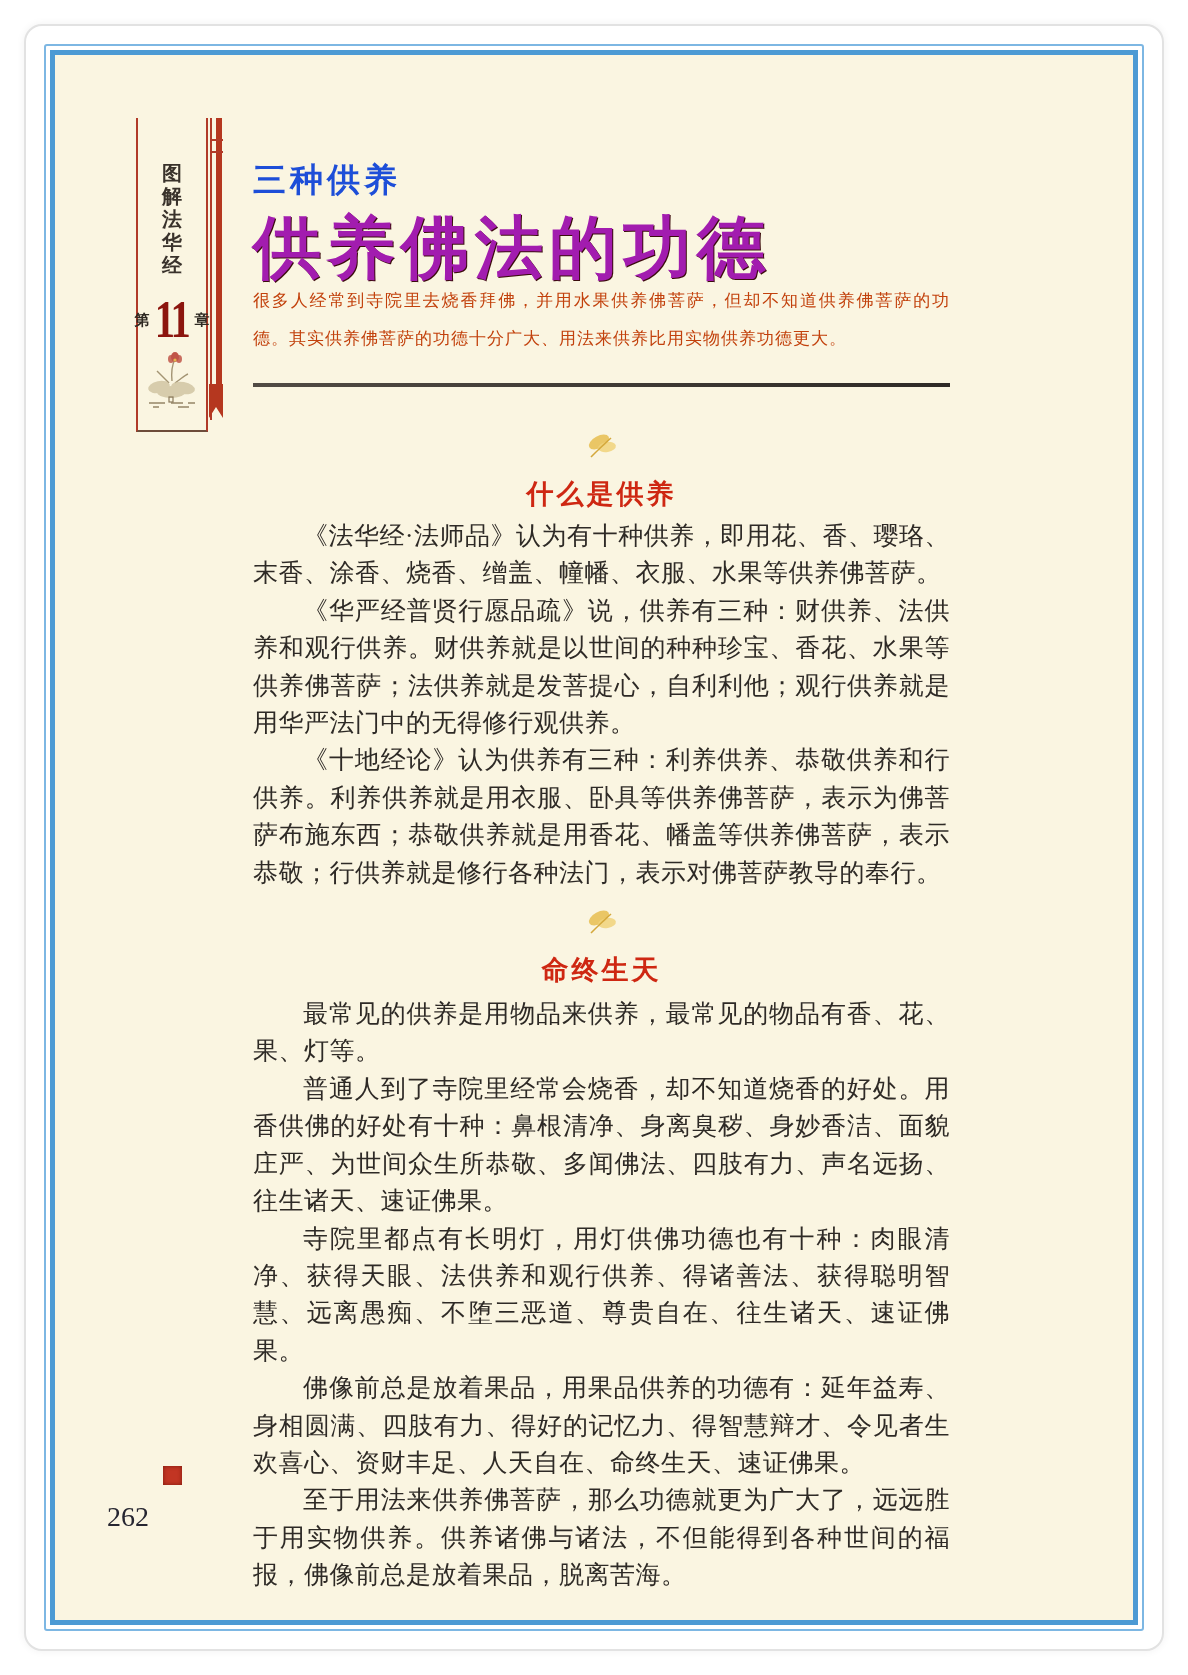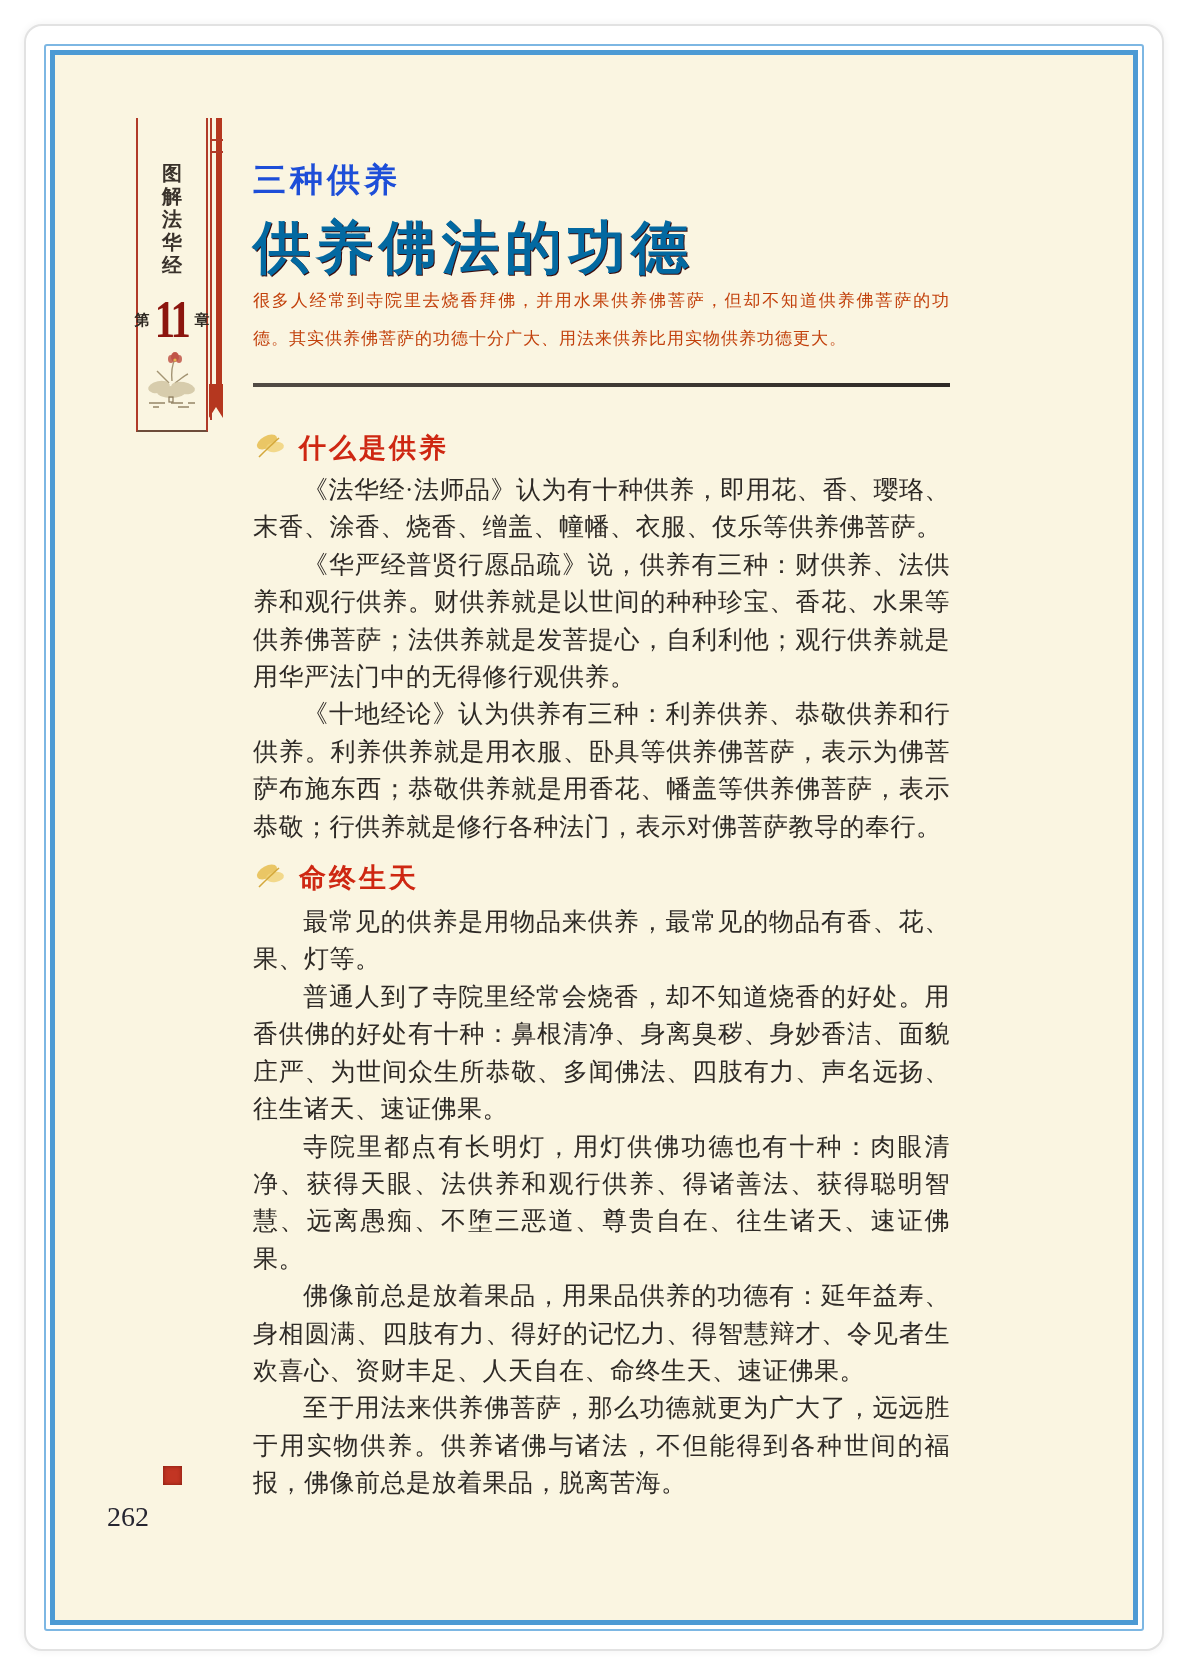--- a/index.html
+++ b/index.html
@@ -53,29 +53,29 @@
     position:absolute;left:209px;top:384px;width:14px;height:34px;background:#b5371f;
     clip-path:polygon(0 0,100% 0,100% 100%,50% 68%,0 100%);
   }
 
   
   .main{position:absolute;left:253px;top:160px;width:697px;}
   .subtitle{
     font-size:33px;line-height:40px;font-weight:bold;color:#1d4ed8;letter-spacing:4px;
   }
   .big-title{
-    margin-top:14px;font-size:57px;line-height:68px;font-weight:bold;
-    color:#0369a1;letter-spacing:6px;text-shadow:1px 1px 0 #3b0c0c;
+    margin-top:14px;font-size:68px;line-height:68px;font-weight:bold;
+    color:#a21caf;letter-spacing:6px;text-shadow:1px 1px 0 #3b0c0c;
   }
   .intro{
     font-size:17px;line-height:38px;color:#c2410c;
     text-align:justify;letter-spacing:1px;
   }
   .divider{margin-top:25px;height:4px;background:linear-gradient(to right,#514b44,#2e2a26);}
-  .section-heading{display:flex;align-items:center;gap:12px;}
+  .section-heading{display:flex;align-items:center;gap:12px;flex-direction:column;}
   .section-heading.first{margin-top:44px;}
   .section-heading.second{margin-top:16px;}
   .section-heading .label{
     font-size:27px;font-weight:bold;color:#ce2712;letter-spacing:3px;line-height:34px;
   }
   .body-text p{
     margin:0;font-size:25px;line-height:37.4px;color:#2e2a26;
     text-align:justify;text-indent:2em;letter-spacing:.5px;
   }
   .body-text{margin-top:6px;}
@@ -154,21 +154,21 @@
         <span>
           <svg width="34" height="30" viewBox="0 0 34 30">
             <ellipse cx="14" cy="11" rx="11" ry="6" transform="rotate(-28 14 11)" fill="#e8c158" opacity=".9"></ellipse>
             <ellipse cx="22" cy="16" rx="9" ry="5" transform="rotate(-10 22 16)" fill="#f0d27a" opacity=".85"></ellipse>
             <path d="M6 26 C12 20 18 14 26 7" stroke="#d4a83c" stroke-width="1.6" fill="none"></path>
           </svg>
         </span>
         <span class="label">什么是供养</span>
       </div>
       <div class="body-text">
-        <p>《法华经·法师品》认为有十种供养，即用花、香、璎珞、末香、涂香、烧香、缯盖、幢幡、衣服、伎乐等供养佛菩萨。</p>
+        <p>《法华经·法师品》认为有十种供养，即用花、香、璎珞、末香、涂香、烧香、缯盖、幢幡、衣服、水果等供养佛菩萨。</p>
         <p>《华严经普贤行愿品疏》说，供养有三种：财供养、法供养和观行供养。财供养就是以世间的种种珍宝、香花、水果等供养佛菩萨；法供养就是发菩提心，自利利他；观行供养就是用华严法门中的无得修行观供养。</p>
         <p>《十地经论》认为供养有三种：利养供养、恭敬供养和行供养。利养供养就是用衣服、卧具等供养佛菩萨，表示为佛菩萨布施东西；恭敬供养就是用香花、幡盖等供养佛菩萨，表示恭敬；行供养就是修行各种法门，表示对佛菩萨教导的奉行。</p>
       </div>
 
       <div class="section-heading second">
         <span>
           <svg width="34" height="30" viewBox="0 0 34 30">
             <ellipse cx="14" cy="11" rx="11" ry="6" transform="rotate(-28 14 11)" fill="#e8c158" opacity=".9"></ellipse>
             <ellipse cx="22" cy="16" rx="9" ry="5" transform="rotate(-10 22 16)" fill="#f0d27a" opacity=".85"></ellipse>
             <path d="M6 26 C12 20 18 14 26 7" stroke="#d4a83c" stroke-width="1.6" fill="none"></path>

